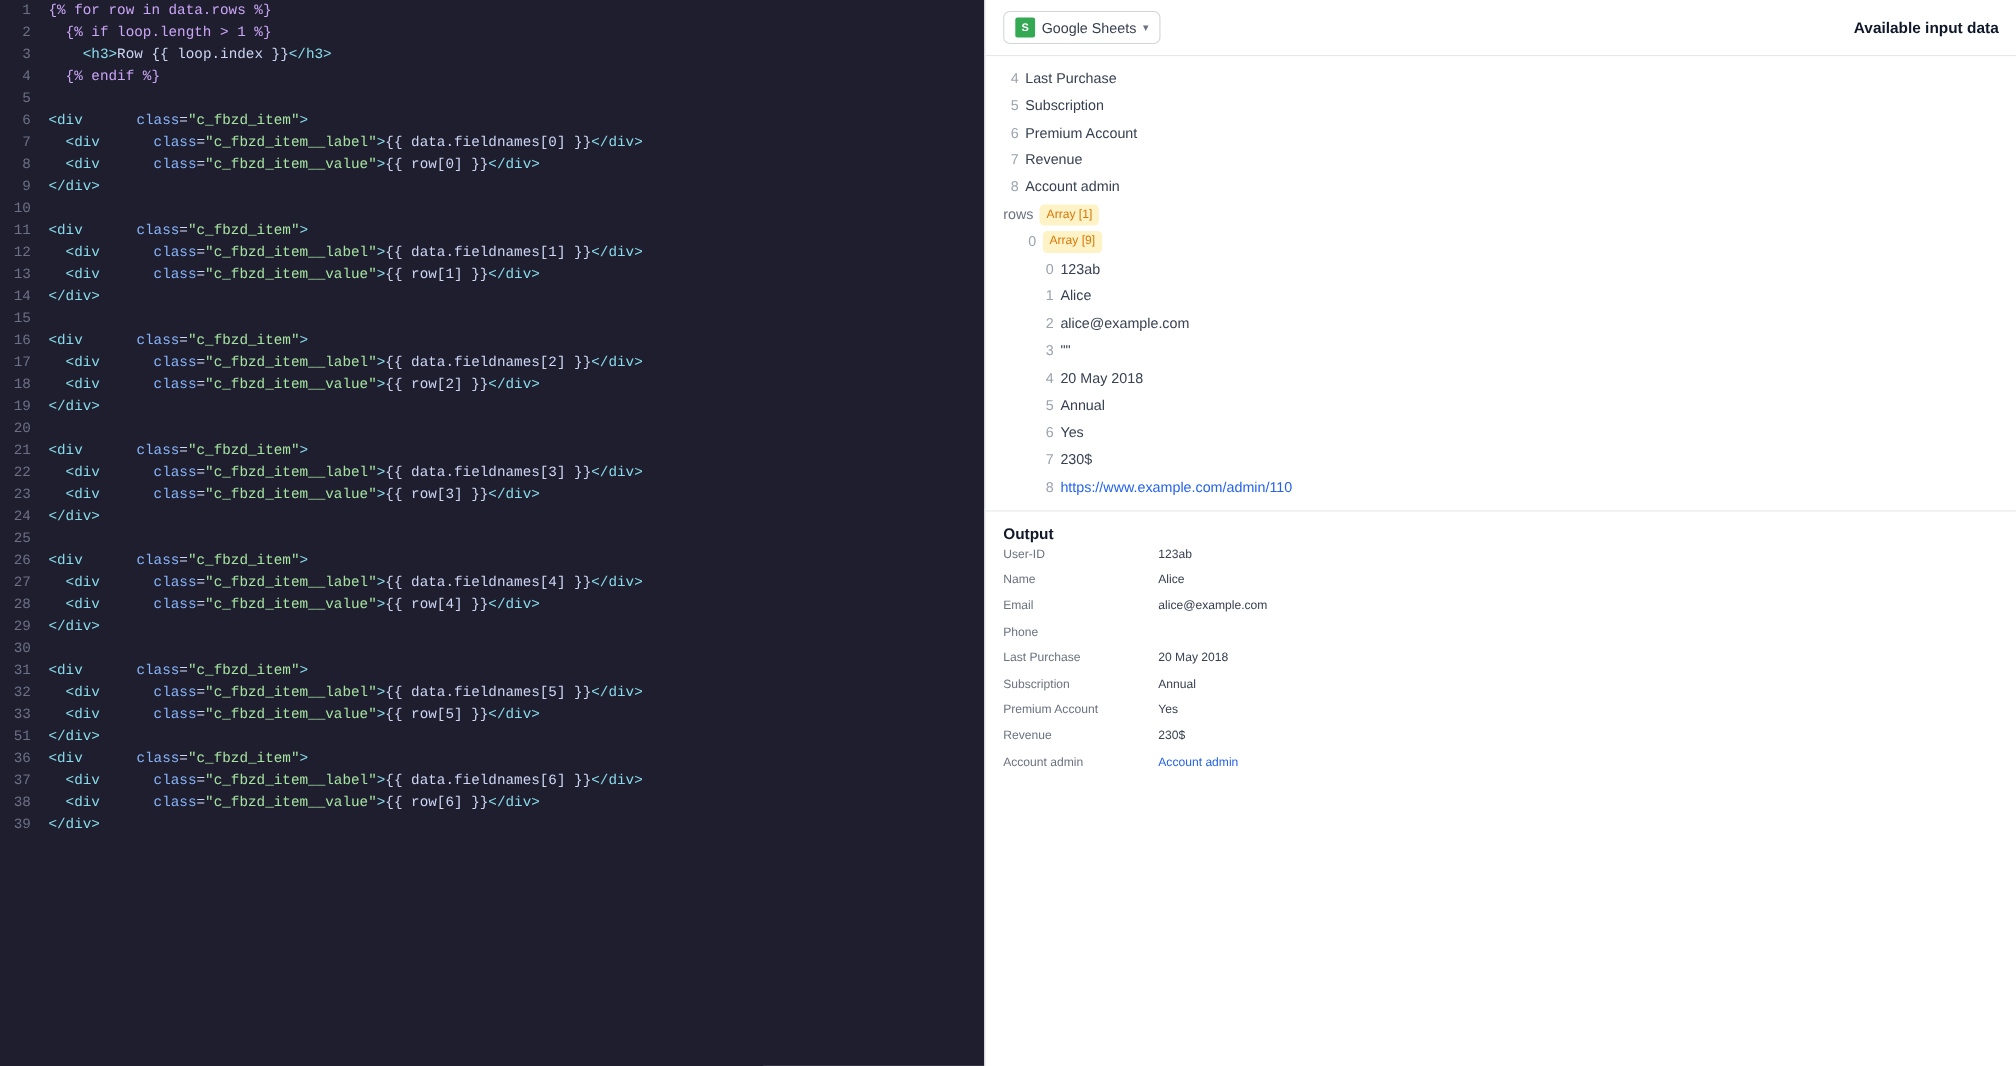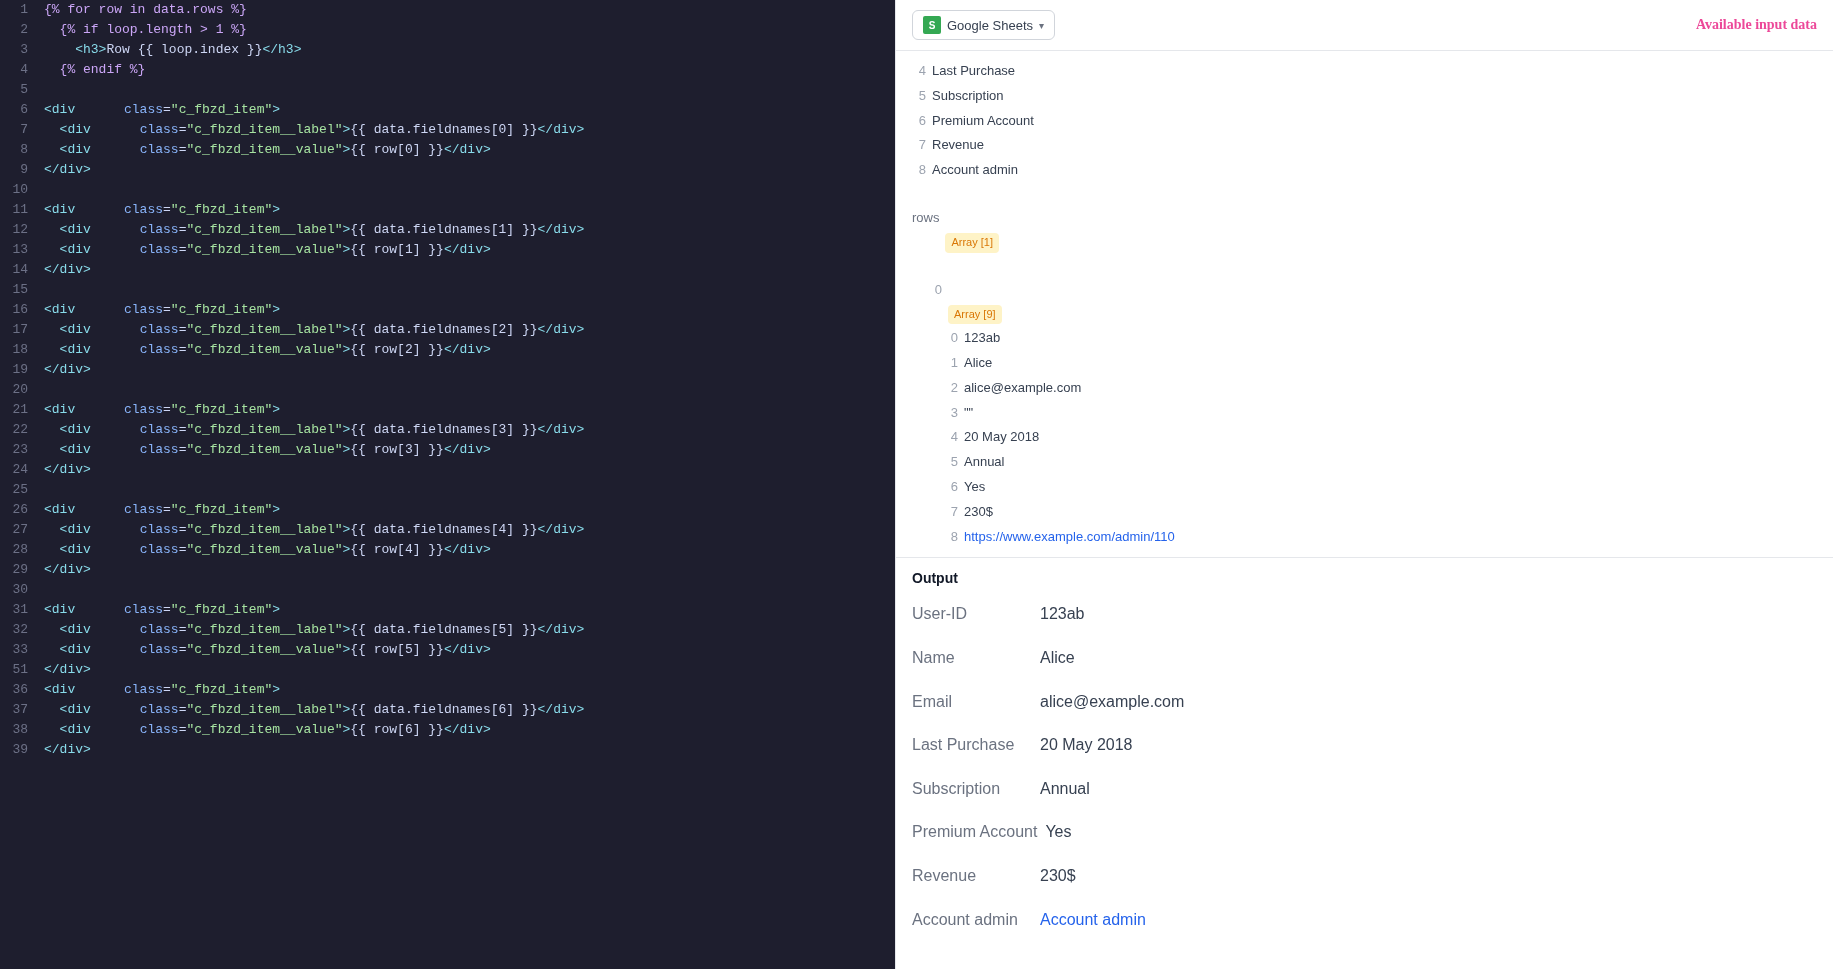--- a/index.html
+++ b/index.html
@@ -94,22 +94,21 @@
       align-items: center;
       justify-content: center;
       color: white;
       font-size: 10px;
       font-weight: bold;
     }
 
     .available-input-label {
       font-size: 14px;
       font-weight: 600;
-      color: #ec4899;
-      font-family: Liberation Serif, serif;
+      color: #0f172a;
     }
 
     
     .data-tree {
       padding: 8px 16px;
       border-bottom: 1px solid #e5e7eb;
       flex-shrink: 0;
     }
 
     .tree-item {
@@ -132,21 +131,20 @@
       color: #374151;
     }
 
     .badge-array {
       background: #fef3c7;
       color: #d97706;
       font-size: 11px;
       padding: 1px 6px;
       border-radius: 4px;
       font-weight: 500;
-      margin-top: 48px;
     }
 
     .tree-link {
       color: #2563eb;
       text-decoration: none;
     }
 
     .tree-indent-1 { padding-left: 16px; }
     .tree-indent-2 { padding-left: 32px; }
 
@@ -159,25 +157,24 @@
 
     .output-title {
       font-size: 14px;
       font-weight: 600;
       color: #111827;
     }
 
     .output-row {
       display: flex;
       align-items: baseline;
-      gap: 8px;
+      gap: 21px;
       padding: 3px 0;
-      font-size: 16px;
+      font-size: 11px;
       line-height: 1.6;
-      margin-top: 12px;
     }
 
     .output-key {
       color: #6b7280;
       min-width: 120px;
     }
 
     .output-value {
       color: #374151;
     }
@@ -431,20 +428,24 @@
       </div>
       <div class="output-row">
         <span class="output-key">Name</span>
         <span class="output-value">Alice</span>
       </div>
       <div class="output-row">
         <span class="output-key">Email</span>
         <span class="output-value">alice@example.com</span>
       </div>
       <div class="output-row">
+        <span class="output-key">Phone</span>
+        <span class="output-value"></span>
+      </div>
+      <div class="output-row">
         <span class="output-key">Last Purchase</span>
         <span class="output-value">20 May 2018</span>
       </div>
       <div class="output-row">
         <span class="output-key">Subscription</span>
         <span class="output-value">Annual</span>
       </div>
       <div class="output-row">
         <span class="output-key">Premium Account</span>
         <span class="output-value">Yes</span>

